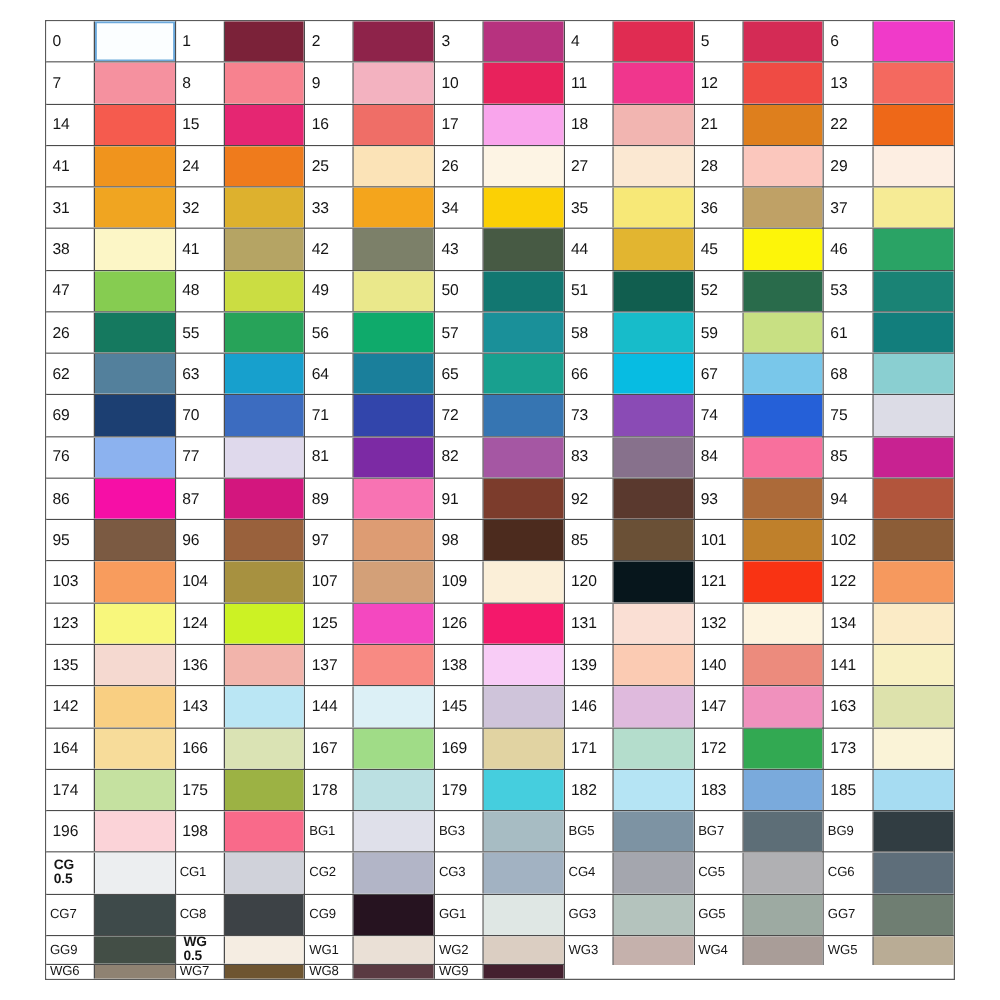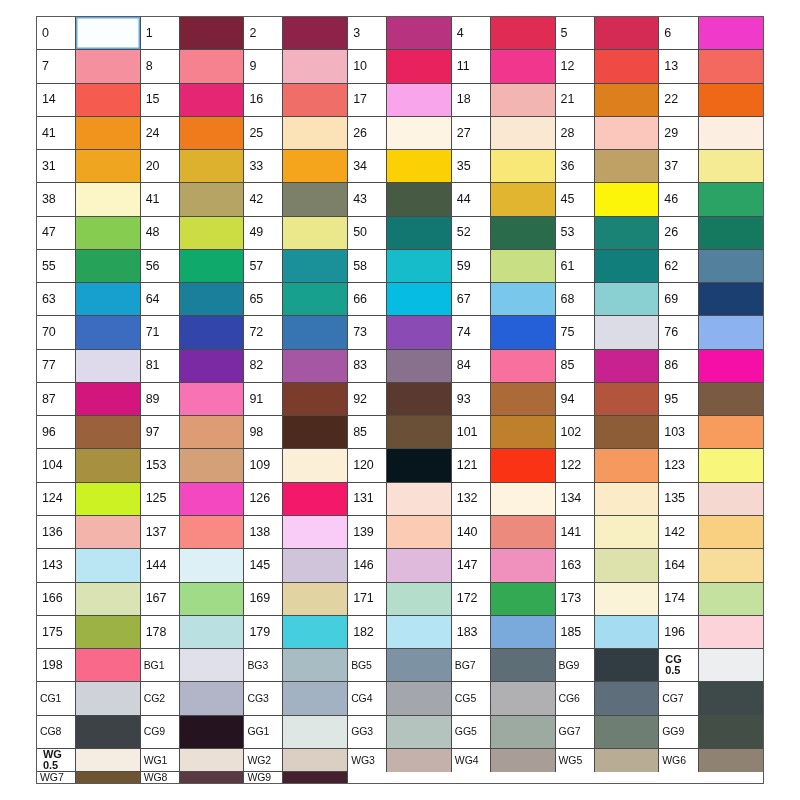--- a/index.html
+++ b/index.html
@@ -170,21 +170,21 @@
       </div>
       <div class="cell">
         <div class="lbl">29</div>
         <div class="sw" style="background: rgb(253, 238, 226);"></div>
       </div>
       <div class="cell">
         <div class="lbl">31</div>
         <div class="sw" style="background: rgb(240, 165, 33);"></div>
       </div>
       <div class="cell">
-        <div class="lbl">20</div>
+        <div class="lbl">32</div>
         <div class="sw" style="background: rgb(221, 177, 46);"></div>
       </div>
       <div class="cell">
         <div class="lbl">33</div>
         <div class="sw" style="background: rgb(244, 165, 28);"></div>
       </div>
       <div class="cell">
         <div class="lbl">34</div>
         <div class="sw" style="background: rgb(251, 208, 5);"></div>
       </div>
@@ -238,20 +238,24 @@
       </div>
       <div class="cell">
         <div class="lbl">49</div>
         <div class="sw" style="background: rgb(234, 232, 139);"></div>
       </div>
       <div class="cell">
         <div class="lbl">50</div>
         <div class="sw" style="background: rgb(18, 119, 113);"></div>
       </div>
       <div class="cell">
+        <div class="lbl">51</div>
+        <div class="sw" style="background: rgb(17, 94, 79);"></div>
+      </div>
+      <div class="cell">
         <div class="lbl">52</div>
         <div class="sw" style="background: rgb(41, 107, 75);"></div>
       </div>
       <div class="cell">
         <div class="lbl">53</div>
         <div class="sw" style="background: rgb(26, 131, 117);"></div>
       </div>
       <div class="cell">
         <div class="lbl">26</div>
         <div class="sw" style="background: rgb(21, 121, 95);"></div>
@@ -422,21 +426,21 @@
       </div>
       <div class="cell">
         <div class="lbl">103</div>
         <div class="sw" style="background: rgb(248, 156, 93);"></div>
       </div>
       <div class="cell">
         <div class="lbl">104</div>
         <div class="sw" style="background: rgb(167, 145, 64);"></div>
       </div>
       <div class="cell">
-        <div class="lbl">153</div>
+        <div class="lbl">107</div>
         <div class="sw" style="background: rgb(211, 160, 120);"></div>
       </div>
       <div class="cell">
         <div class="lbl">109</div>
         <div class="sw" style="background: rgb(251, 239, 216);"></div>
       </div>
       <div class="cell">
         <div class="lbl">120</div>
         <div class="sw" style="background: rgb(7, 22, 28);"></div>
       </div>

